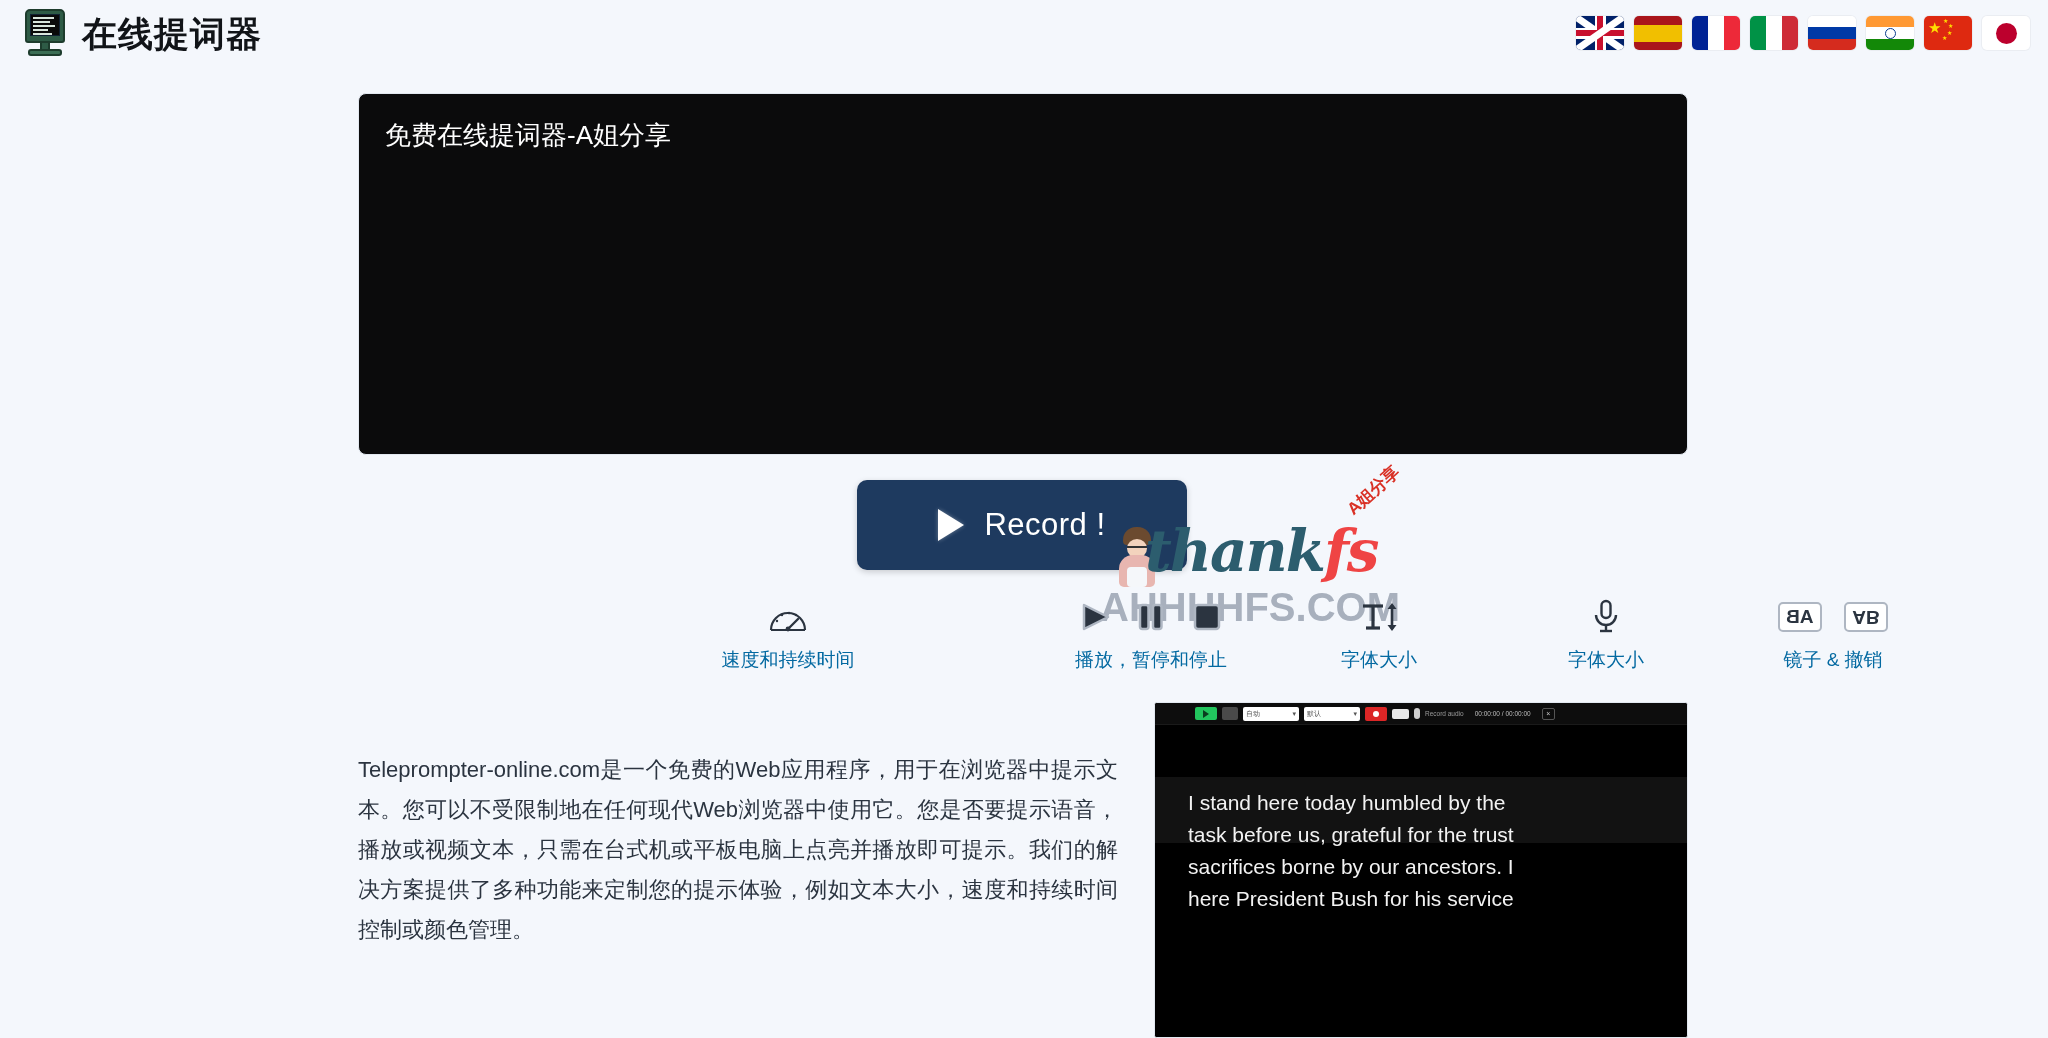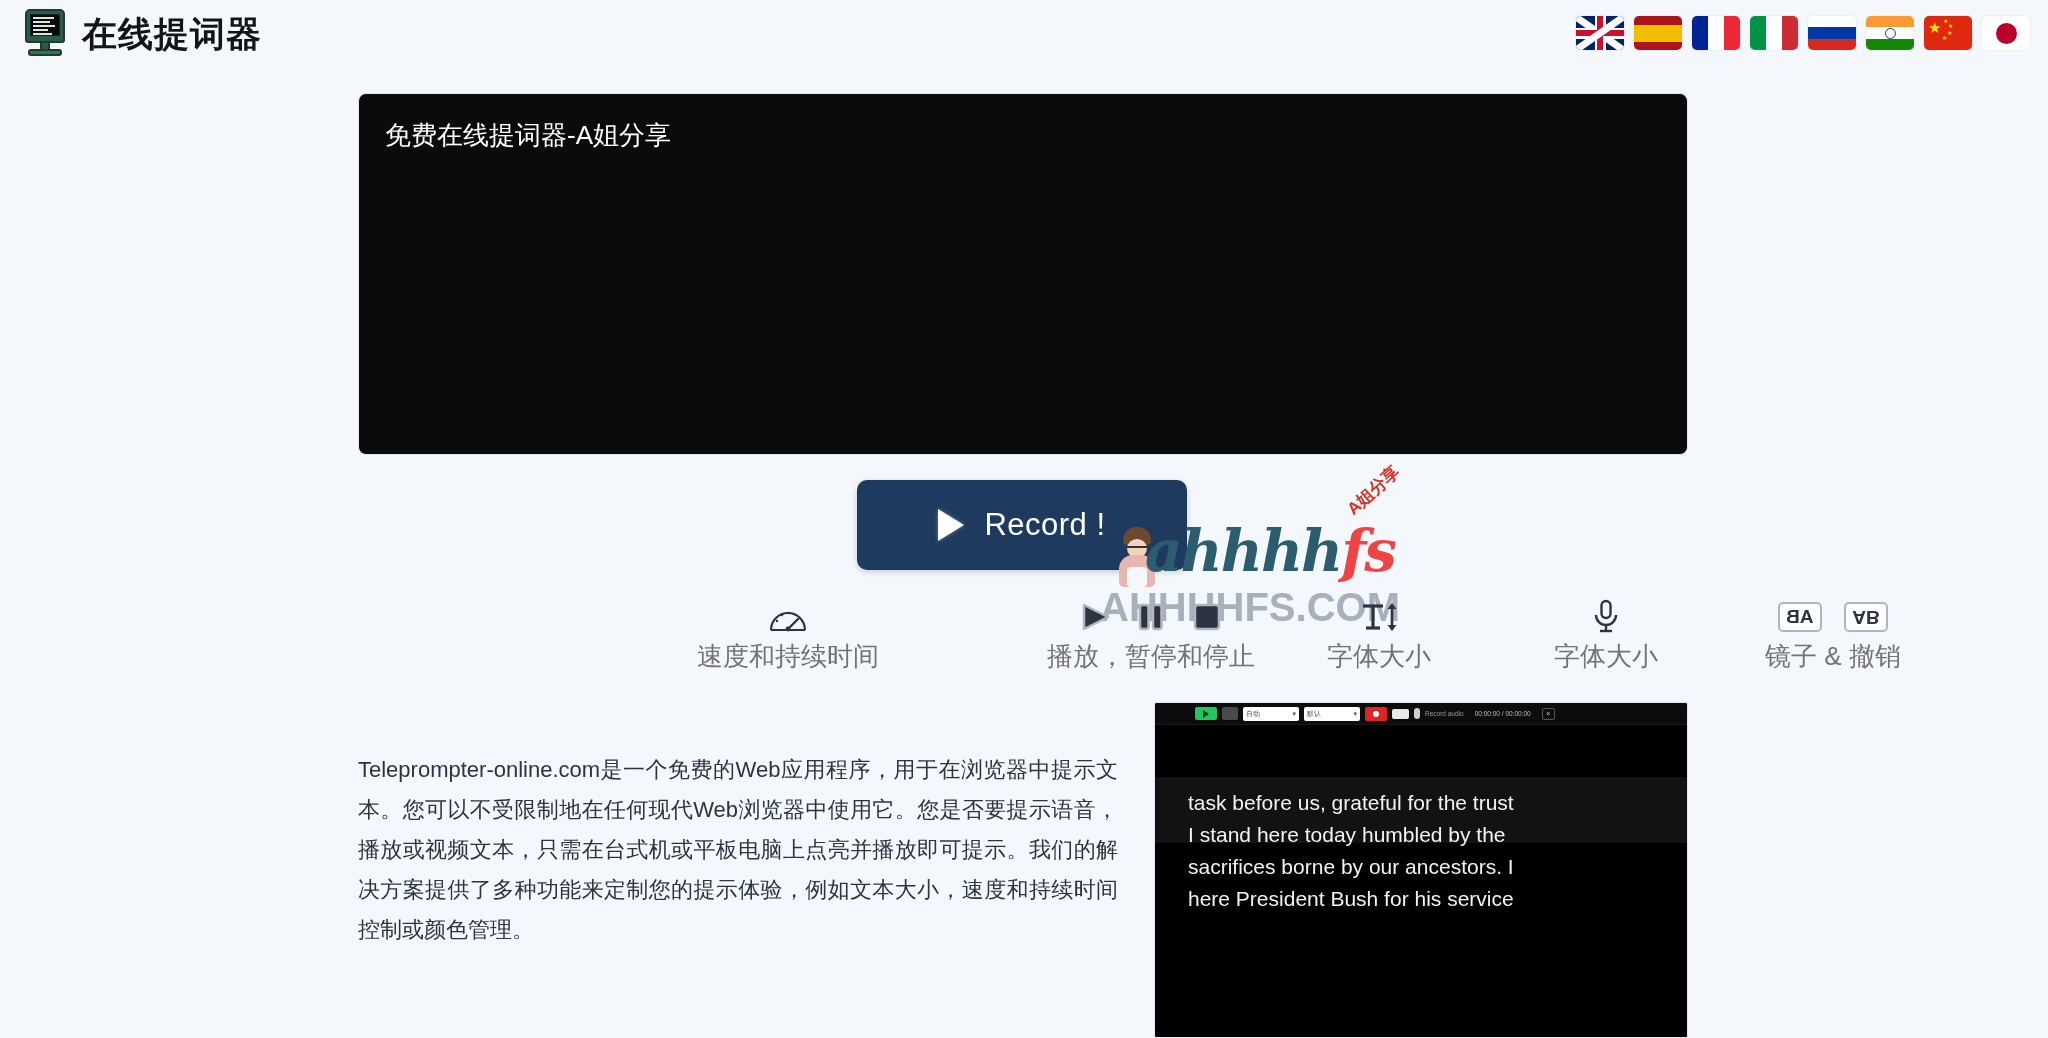--- a/index.html
+++ b/index.html
@@ -293,23 +293,24 @@
     color: #2b3440;
   }
   .tool-icons {
     display: flex;
     align-items: center;
     justify-content: center;
     gap: 22px;
     height: 44px;
   }
   .tool-caption {
-    font-size: 26px;
+    margin-top: 8px;
+    font-size: 19px;
     white-space: nowrap;
-    color: #737373;
+    color: #0369a1;
   }
   .ti { cursor: pointer; display: inline-flex; align-items: center; justify-content: center; }
 
   .g-speed { left: 430px; top: 0; width: 240px; margin-left: -120px; }
   .g-play  { left: 793px; top: 0; width: 300px; margin-left: -150px; }
   .g-font  { left: 1021px; top: 0; width: 220px; margin-left: -110px; }
   .g-rec   { left: 1248px; top: 0; width: 220px; margin-left: -110px; }
   .g-mirror{ left: 1475px; top: 0; width: 260px; margin-left: -130px; }
 
   .mirror-box {
@@ -483,21 +484,21 @@
 
 <div class="watermark">
   <div class="wm-avatar">
     <span class="hair"></span>
       <span class="face"></span>
     <span class="glasses"></span>
       <span class="body"></span>
       <span class="shirt"></span>
   </div>
   <div class="wm-logo">
-    <span class="teal">ahhhh</span><span class="red">fs</span>
+    <span class="teal">thank</span><span class="red">fs</span>
   </div>
   <div class="wm-cn">A姐分享</div>
 </div>
 <div class="wm-domain">AHHHHFS.COM</div>
 
 <div class="toolbar">
 
   <div class="tool-group g-speed">
     <div class="tool-icons">
       <span class="ti">
@@ -603,19 +604,19 @@
     <span class="vb-cam"></span>
     <span class="vb-mic"></span>
     <span class="vb-text">Record audio</span>
     <span class="vb-time">00:00:00 / 00:00:00</span>
     <span class="vb-x">×</span>
   </div>
 
   <div class="video-body">
     <div class="video-highlight"></div>
     <div class="video-text">
+      <span>I stand here today humbled by the</span>
       <span>task before us, grateful for the trust</span>
-      <span>I stand here today humbled by the</span>
       <span>sacrifices borne by our ancestors. I</span>
       <span>here President Bush for his service</span>
     </div>
   </div>
 </div>
 
 </body></html>

